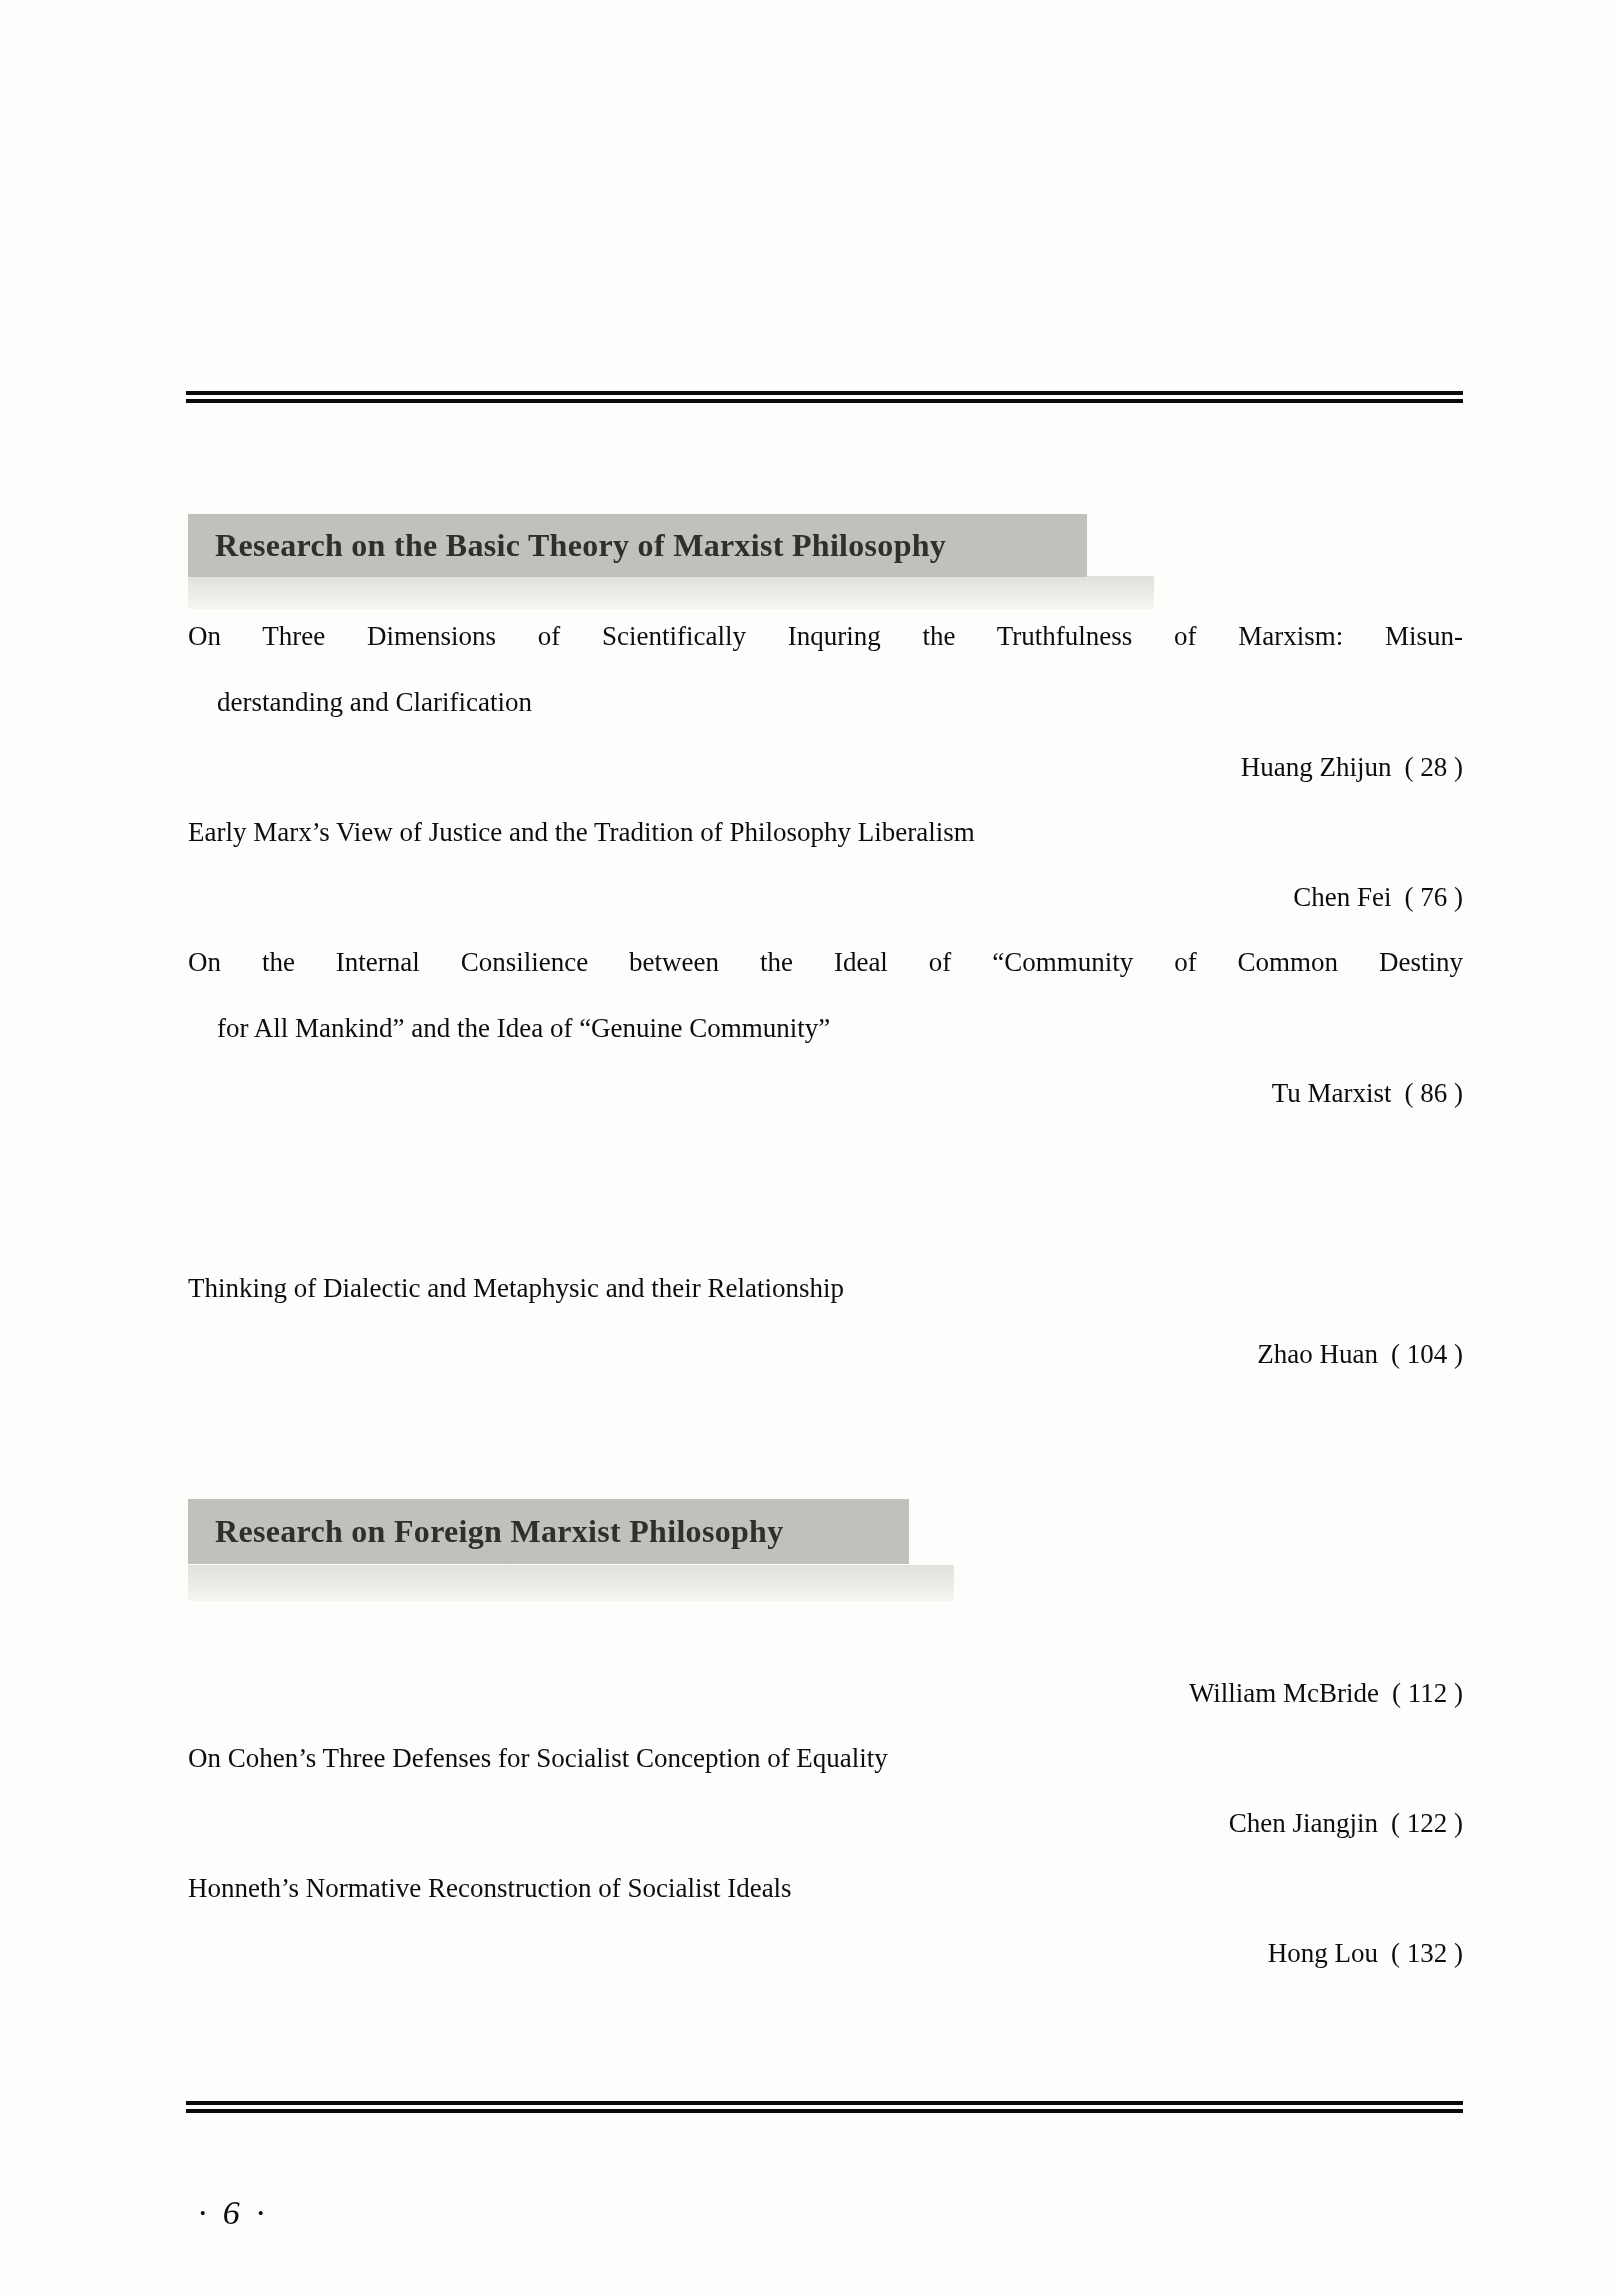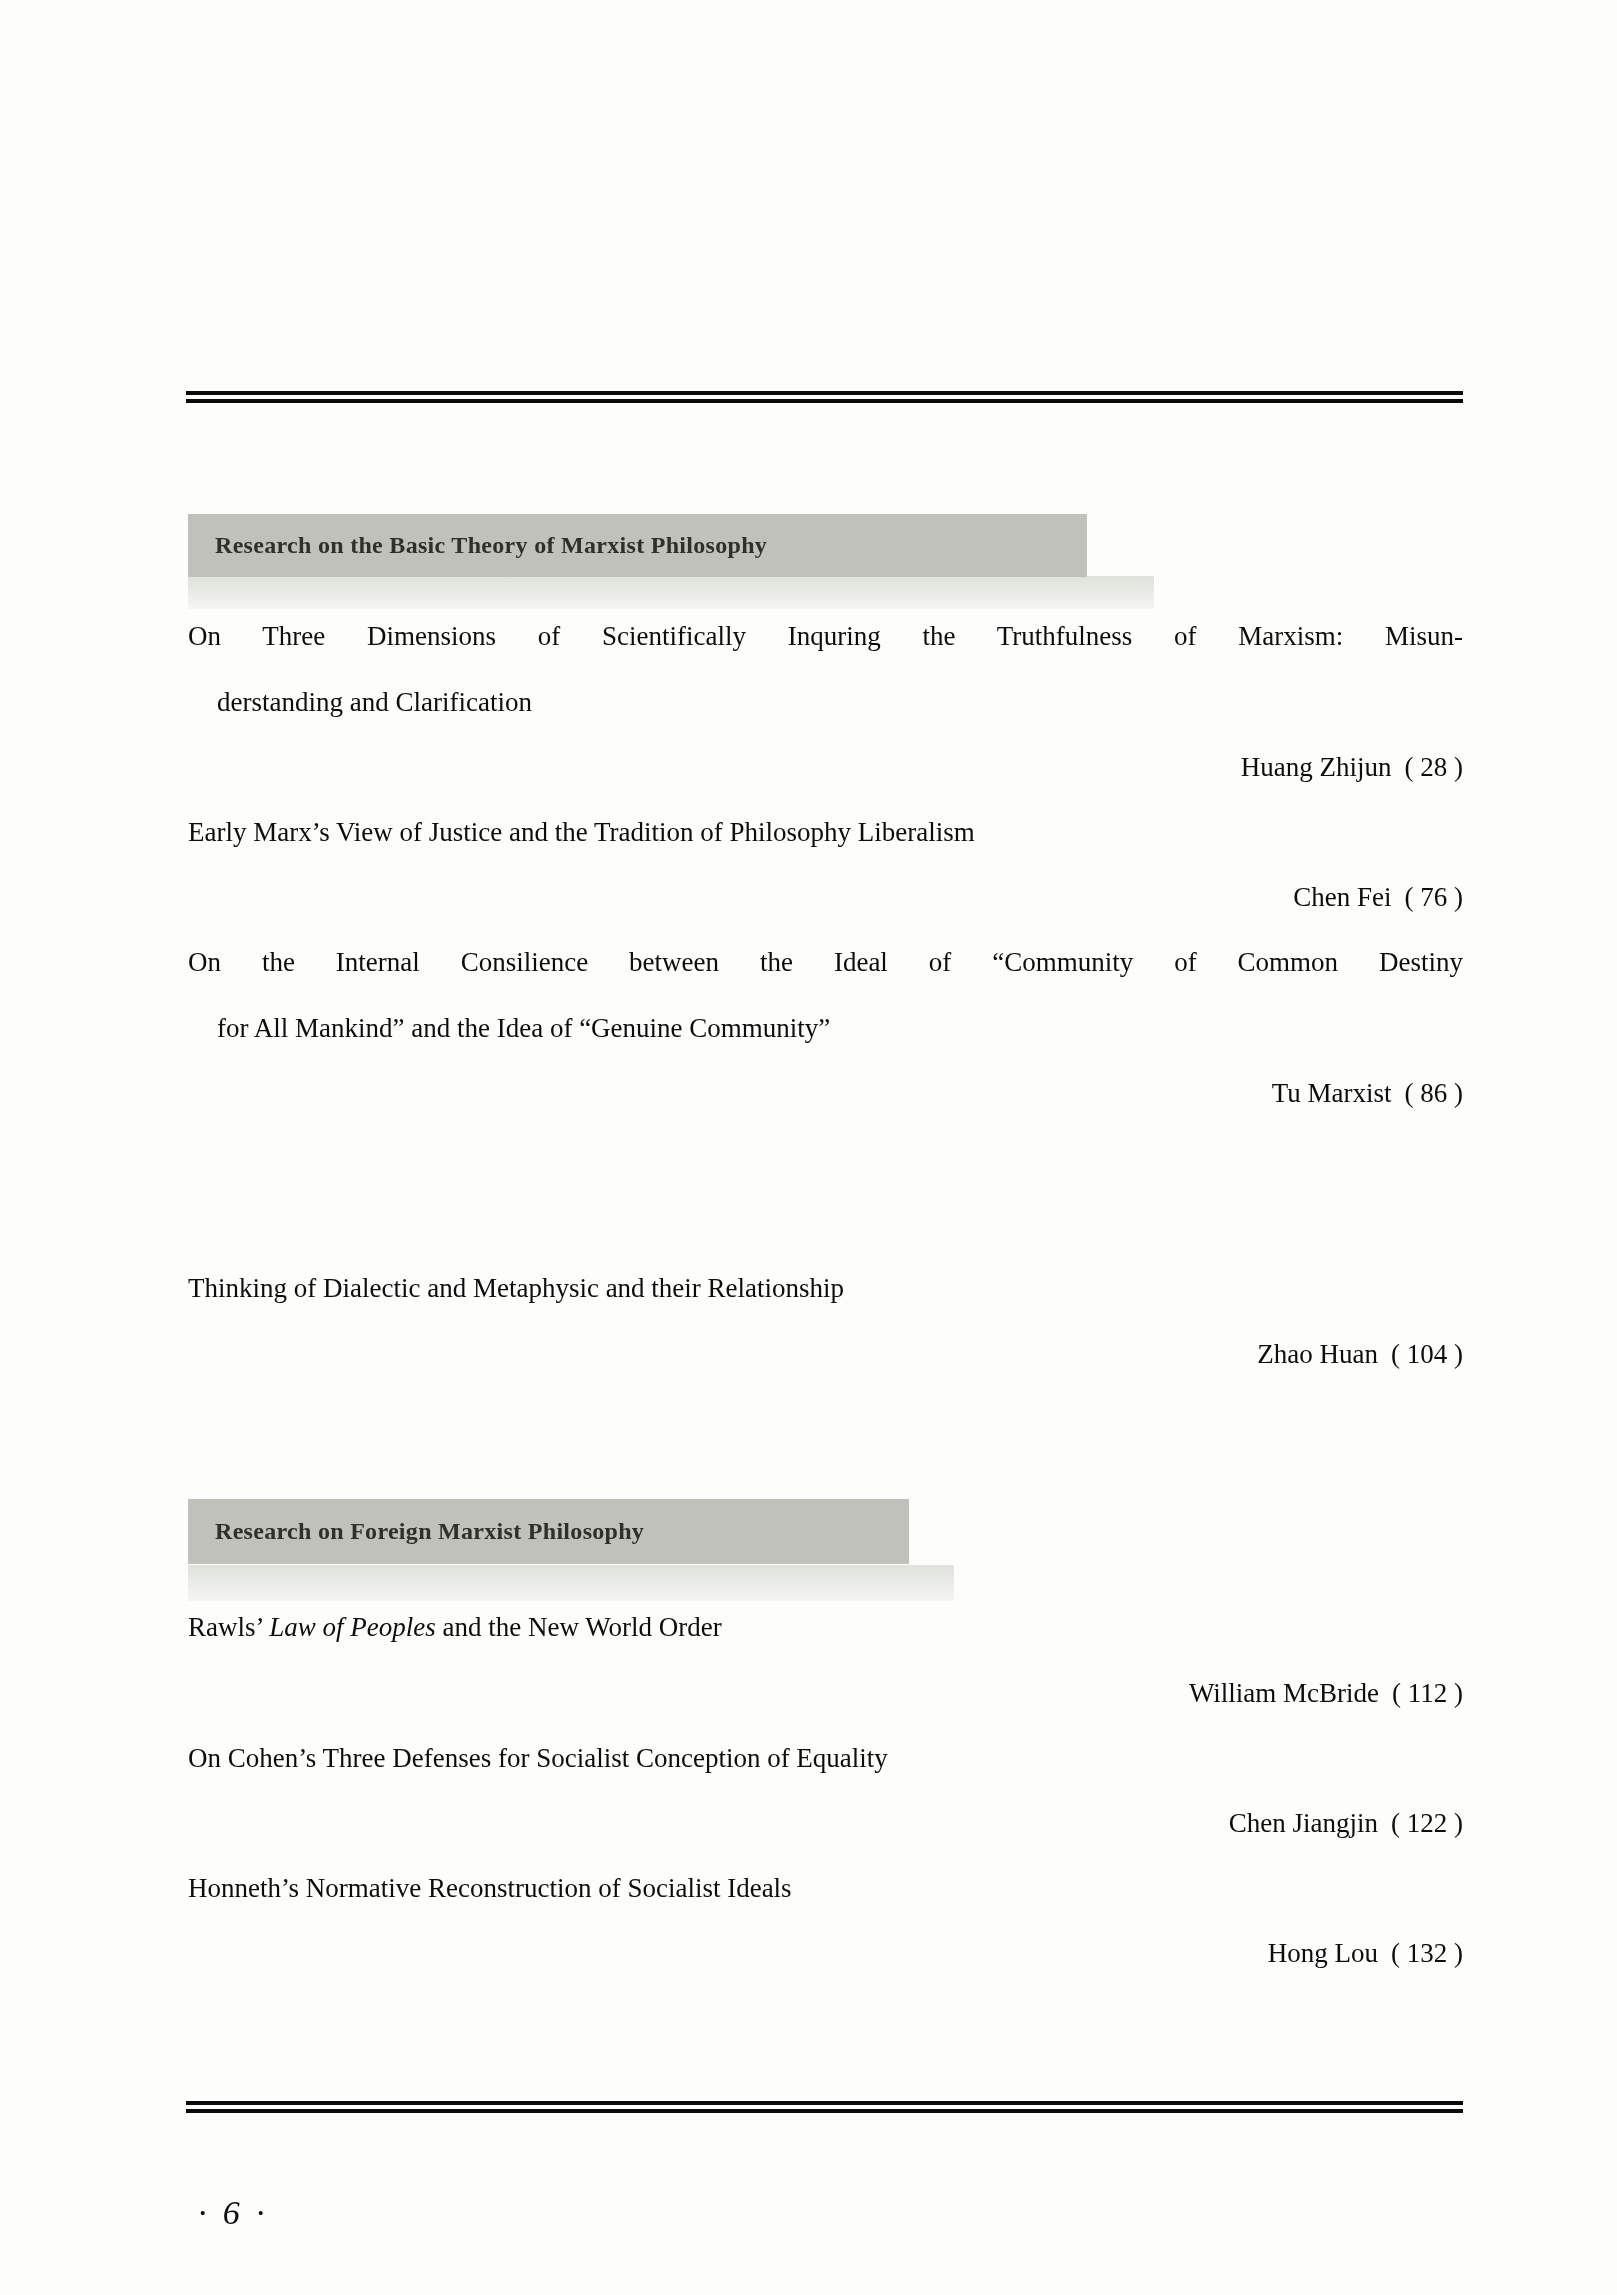--- a/index.html
+++ b/index.html
@@ -16,21 +16,21 @@
     position:absolute;left:186px;width:1277px;height:3.9px;
     border-top:4.6px solid #0b0b0b;border-bottom:4.6px solid #0b0b0b;
   }
   .rule-top{top:391px;}
   .rule-bottom{top:2101px;}
   .section-header{
     position:absolute;left:188px;
     background:#bfc1ba;
     color:#2e302c;
     font-weight:bold;
-    font-size:24px;
+    font-size:32px;
     padding-left:27px;
     white-space:nowrap;
     letter-spacing:0.3px;
   }
   .hdr1{top:514px;width:872px;height:63px;line-height:63px;}
   .hdr2{top:1499px;width:694px;height:65px;line-height:65px;}
   .header-shadow{
     position:absolute;
     background:linear-gradient(to bottom,#dfe1db,#f5f6f2);
   }
@@ -87,23 +87,20 @@
 
 
   <div class="ln" style="top:1265px">Thinking of Dialectic and Metaphysic and their Relationship</div>
   <div class="ln author" style="top:1331px">
     <span>Zhao Huan</span><span class="pgref">( 104 )</span>
   </div>
 
   <div class="header-shadow shadow2"></div>
   <div class="section-header hdr2">Research on Foreign Marxist Philosophy</div>
 
-  <div class="ln" style="top:1604px">
-    <span>Rawls’ </span><span class="italic">Law of Peoples</span><span> and the New World Order</span>
-  </div>
   <div class="ln author" style="top:1670px">
     <span>William McBride</span><span class="pgref">( 112 )</span>
   </div>
 
   <div class="ln" style="top:1735px">On Cohen’s Three Defenses for Socialist Conception of Equality</div>
   <div class="ln author" style="top:1800px">
     <span>Chen Jiangjin</span><span class="pgref">( 122 )</span>
   </div>
 
   <div class="ln" style="top:1865px">Honneth’s Normative Reconstruction of Socialist Ideals</div>

